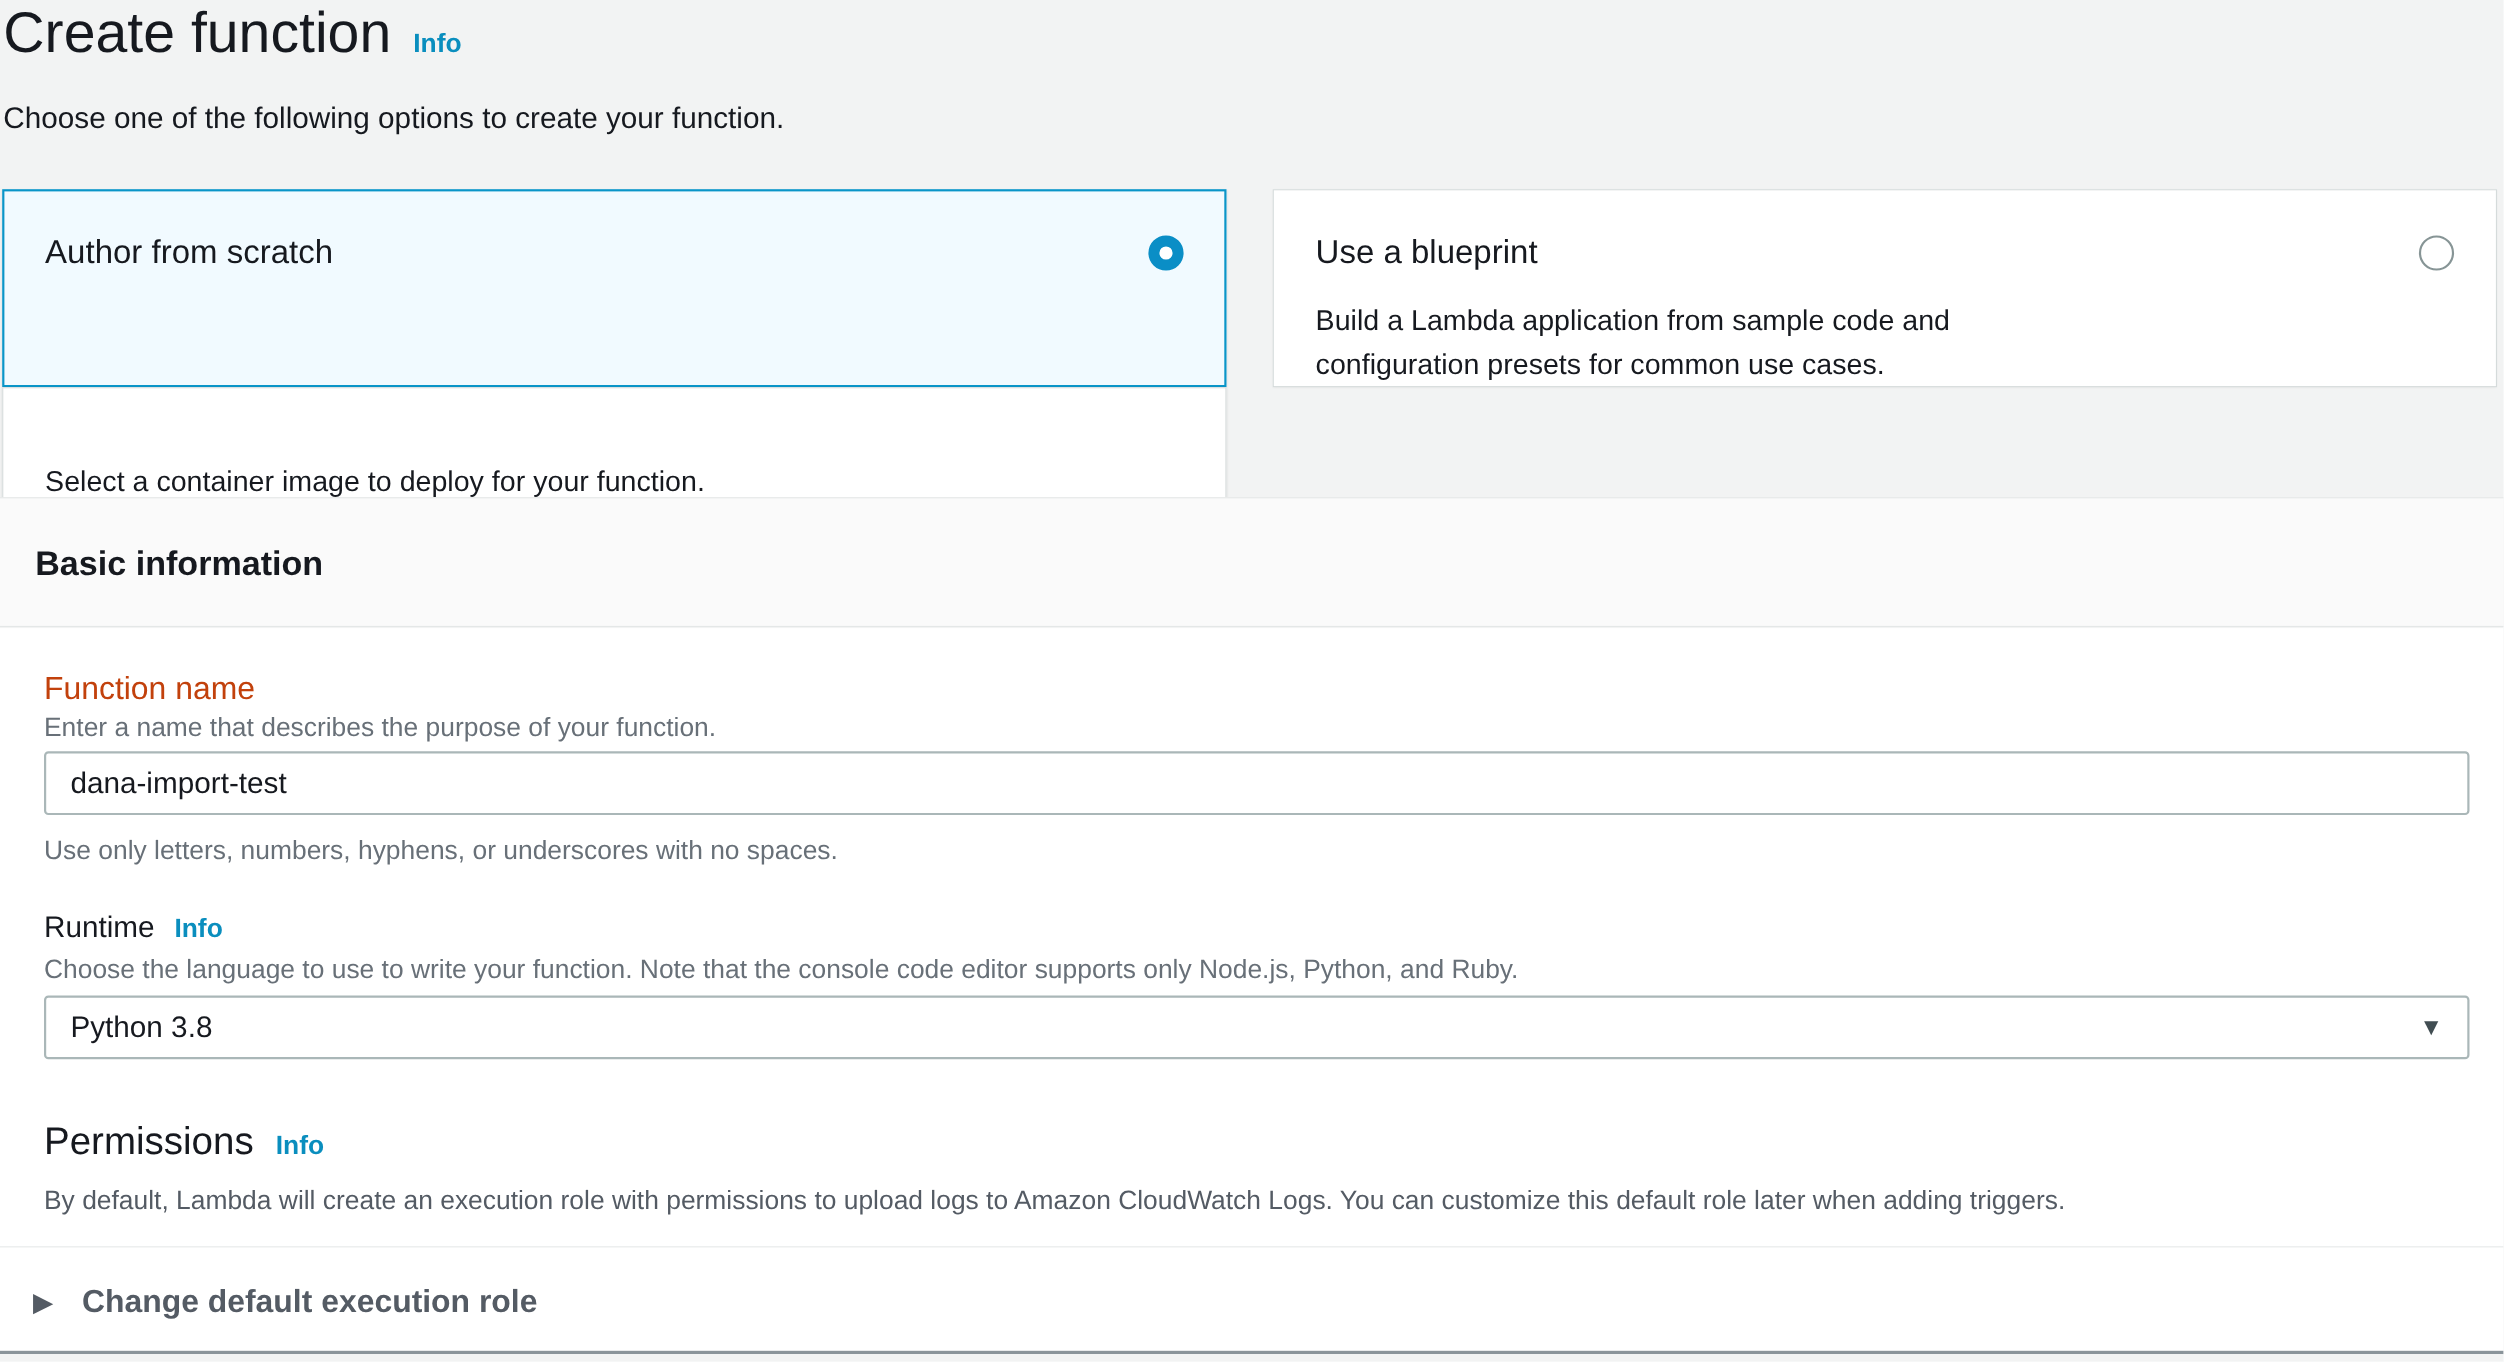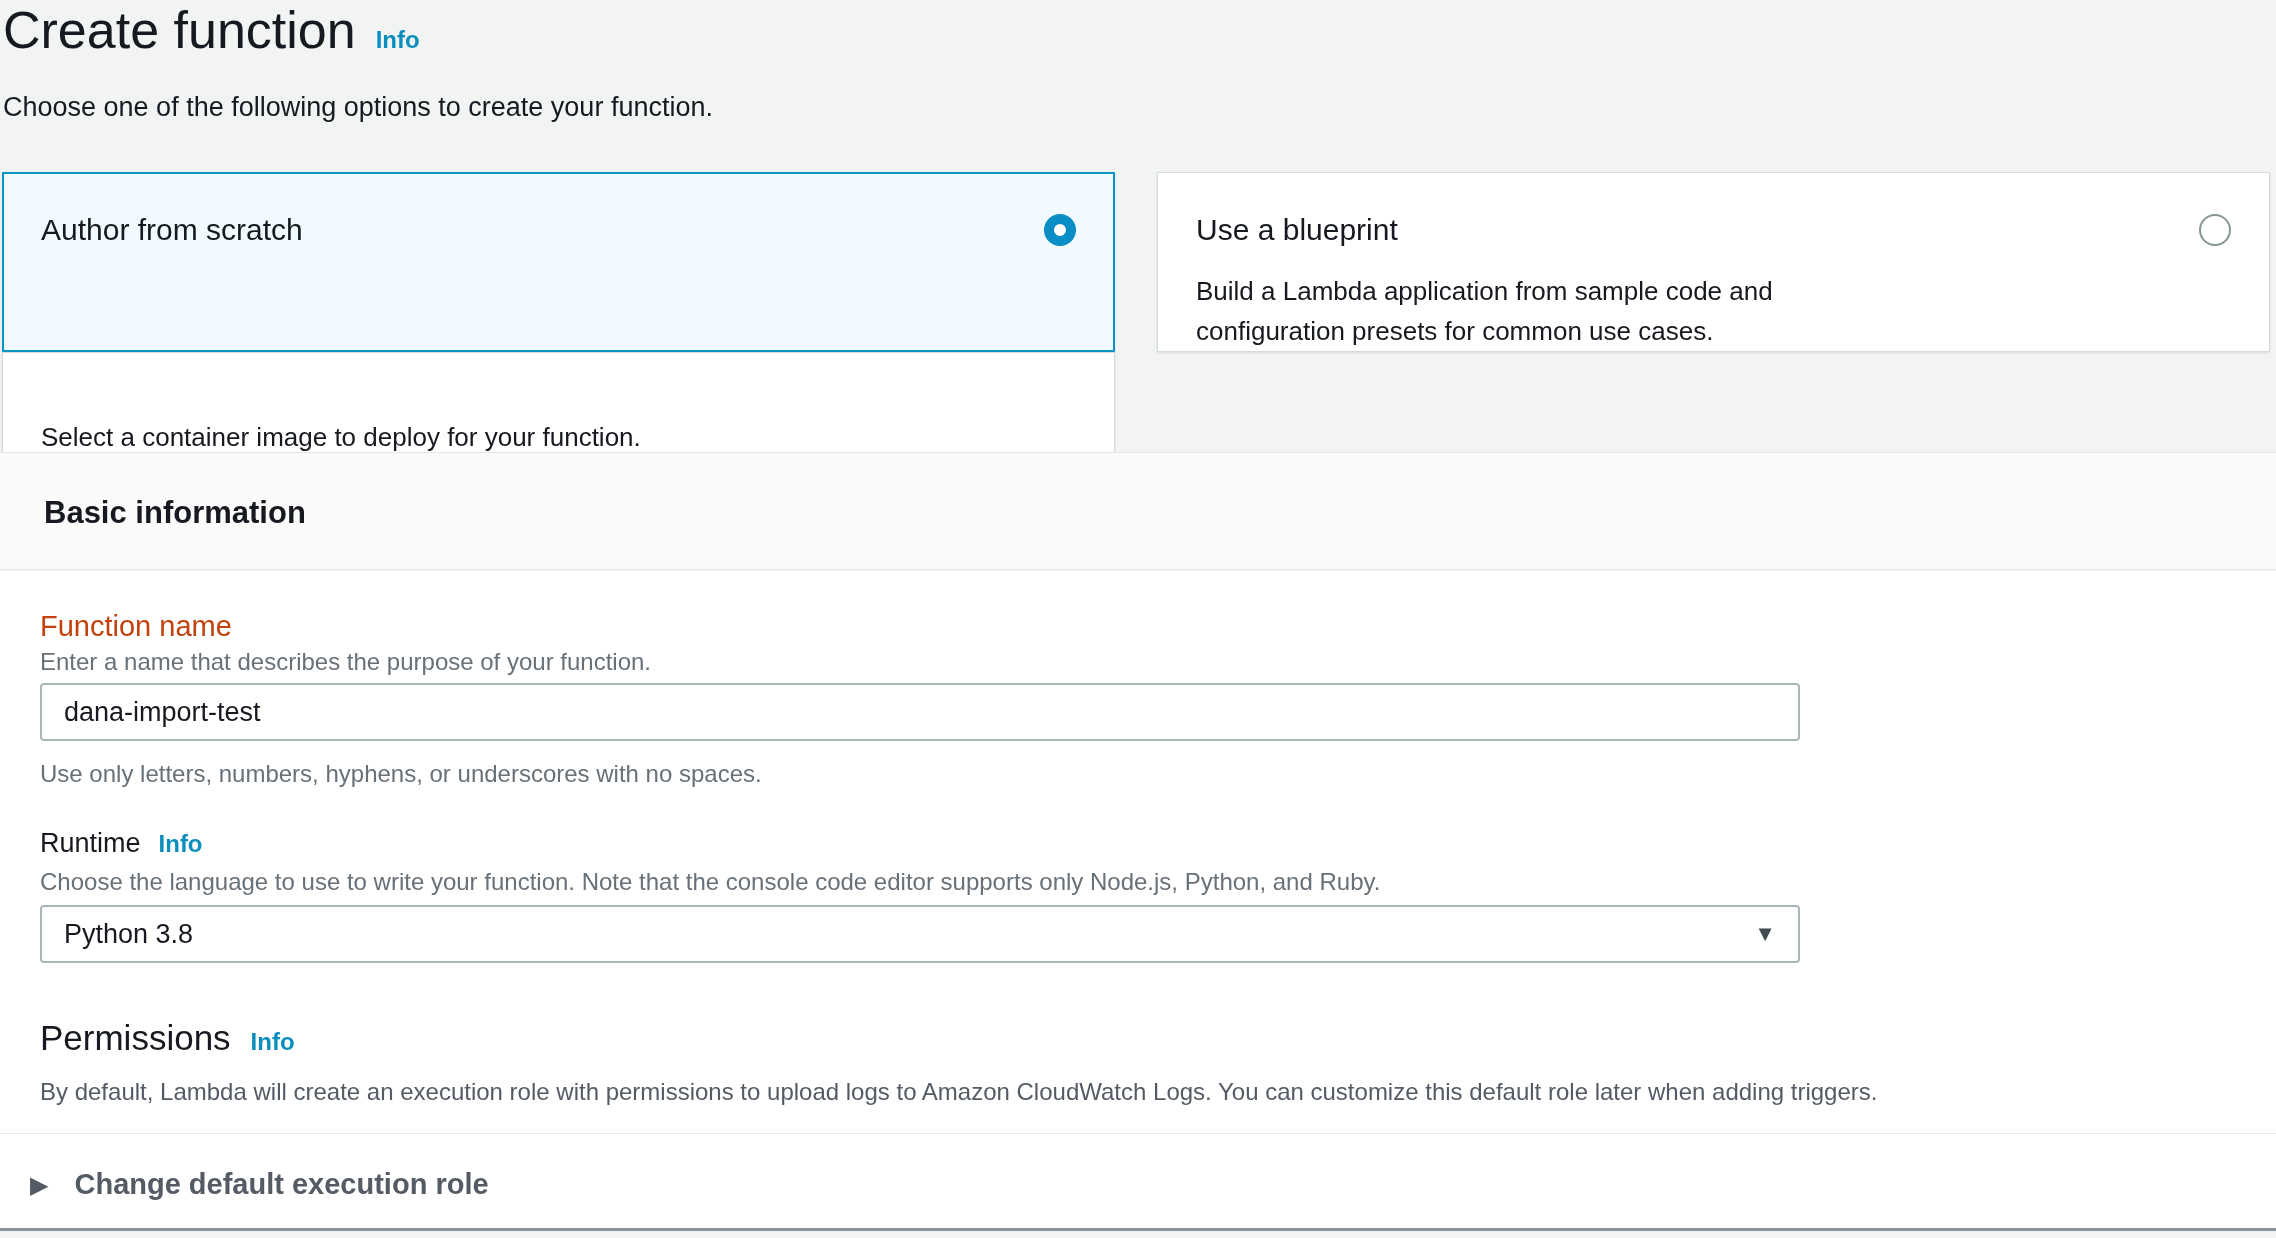--- a/index.html
+++ b/index.html
@@ -41,28 +41,28 @@
     border:2px solid #879596; cursor:pointer;
   }
   .radio.checked { border:10px solid #0a8ec6; }
   .card-desc { margin-top:24px; font-size:26px; line-height:40px; color:#16191f; max-width:640px; }
 
   
   .panel-header {
     position:absolute; top:452px; left:0; width:2276px; height:118px;
     background:#fafafa; border-top:1px solid #e4e7e7; border-bottom:1px solid #e4e7e7;
   }
-  .panel-header h2 { position:absolute; left:44px; top:42px; font-size:31px; font-weight:700; color:#16191f; }
+  .panel-header h2 { position:absolute; left:32px; top:42px; font-size:31px; font-weight:700; color:#16191f; }
   .panel-body { position:absolute; top:571px; left:0; width:2276px; height:667px; background:#ffffff; }
 
   .field-label { position:absolute; left:40px; font-size:29px; color:#c2410c; }
   .field-hint  { position:absolute; left:40px; font-size:24px; color:#687078; }
 
   .text-input, .select-box {
-    position:absolute; left:40px; width:1760px; height:58px;
+    position:absolute; left:40px; width:2205px; height:58px;
     background:#ffffff; border:2px solid #aab7b8; border-radius:4px;
     font-family:"Liberation Sans", sans-serif; font-size:27px; color:#16191f;
     padding:0 60px 0 22px; outline:none;
   }
   .select-box { display:flex; align-items:center; cursor:pointer; }
   .select-caret {
     position:absolute; right:22px; top:14px; font-size:22px; color:#414d52; pointer-events:none;
   }
 
   .label-row { position:absolute; left:40px; display:flex; align-items:baseline; gap:18px; }

